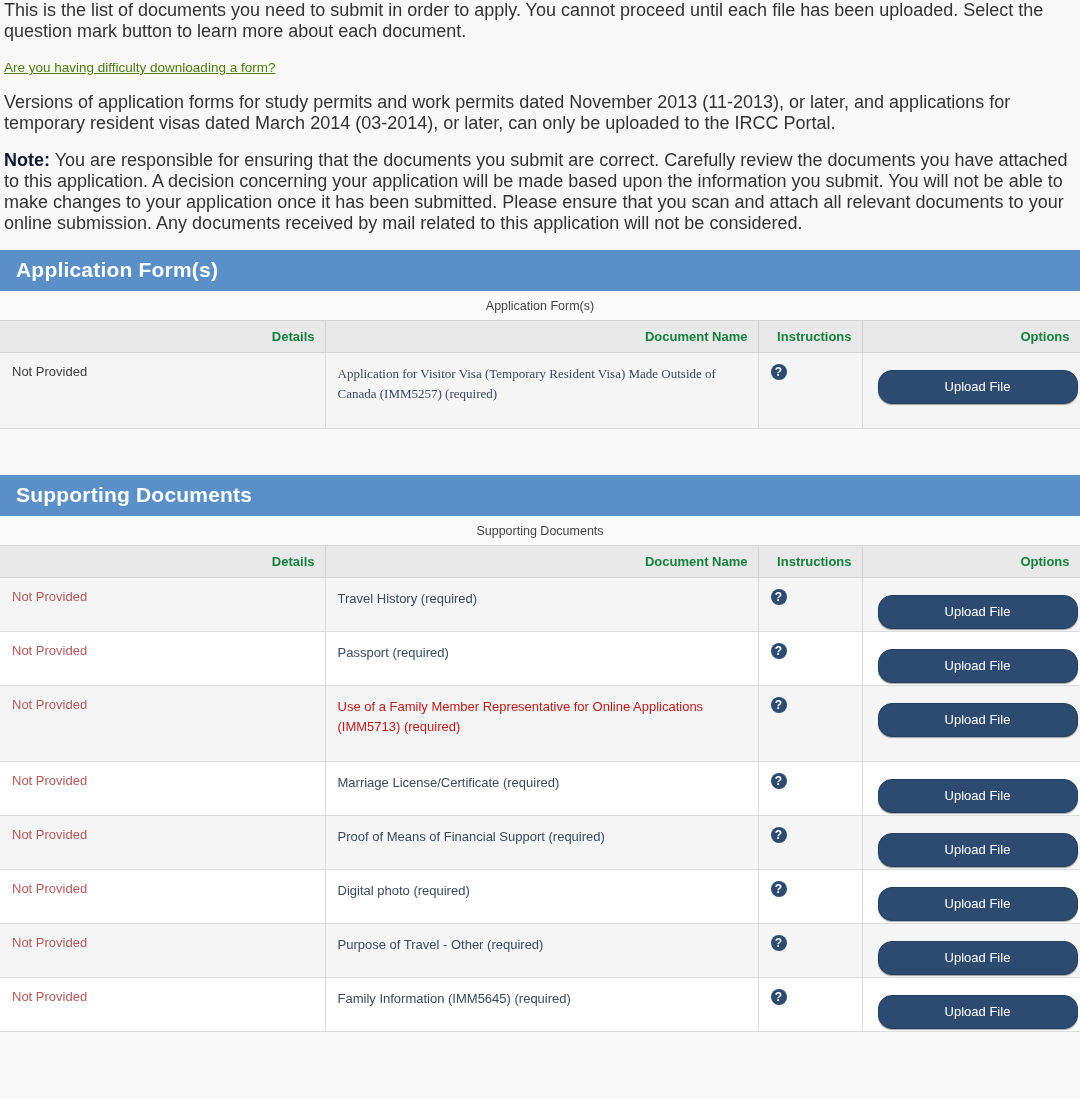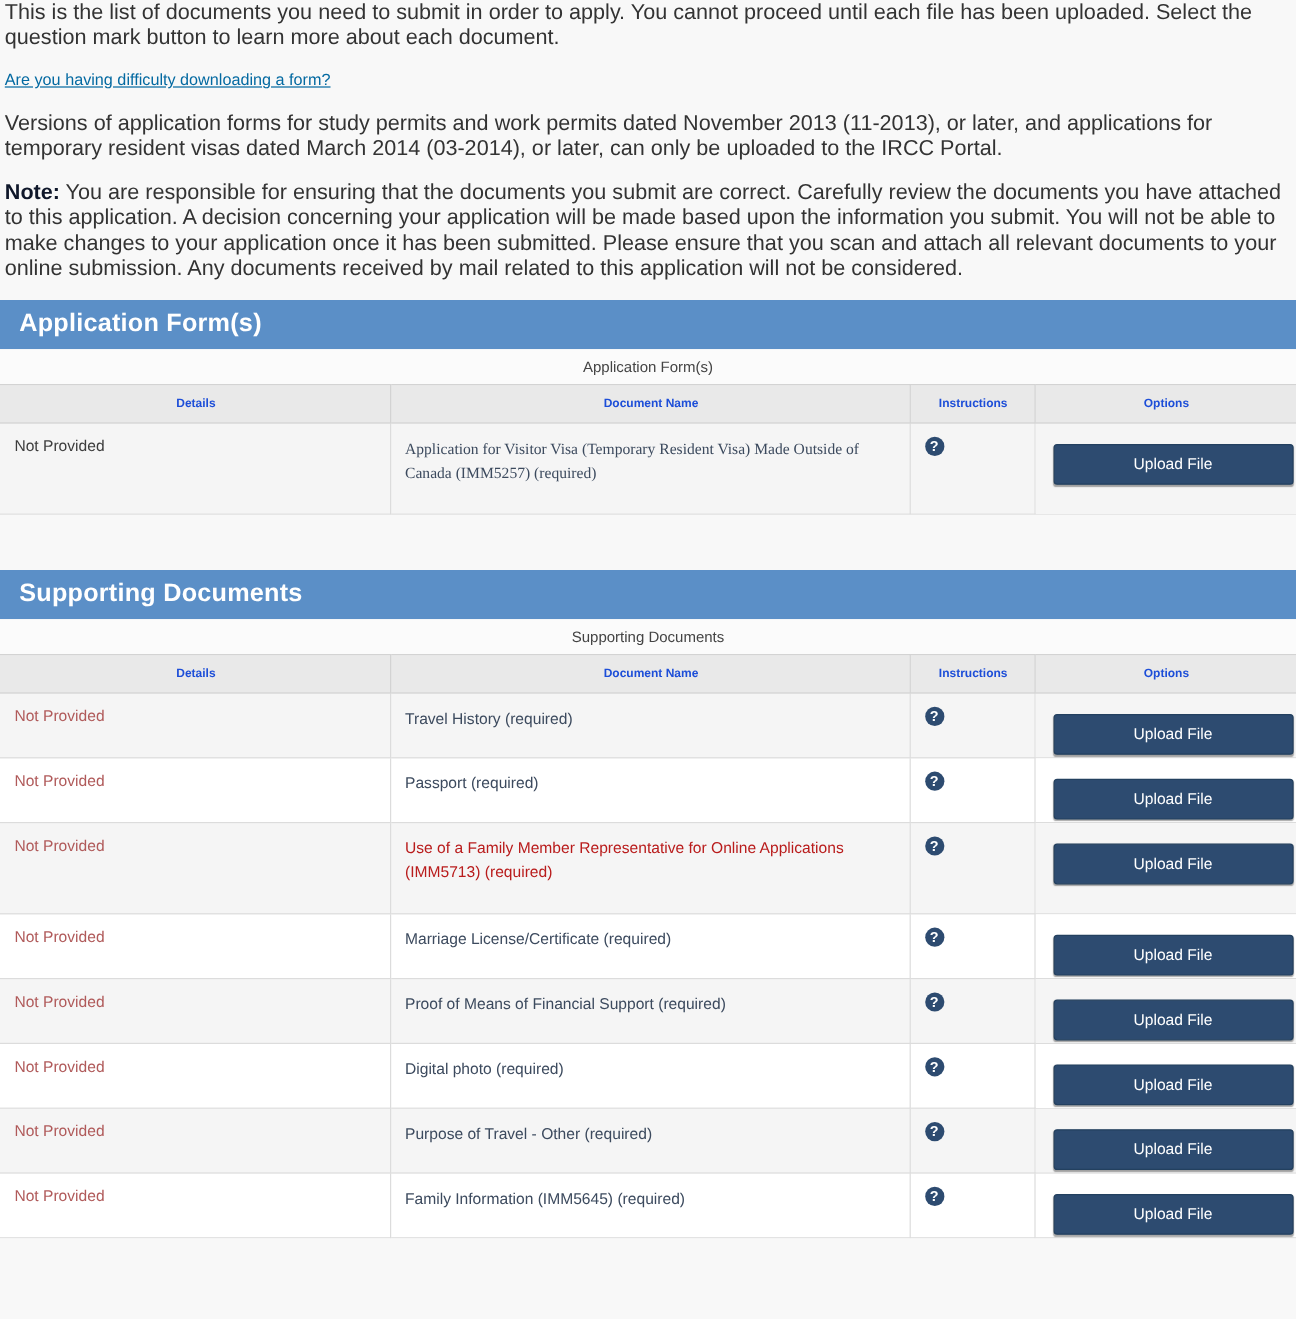--- a/index.html
+++ b/index.html
@@ -24,21 +24,21 @@
   p.body-text {
     font-size: 18px;
     line-height: 21px;
     margin: 0 0 16px 4px;
     padding-right: 6px;
     color: #333333;
   }
   p.body-text b { font-weight: bold; color: #0f172a; }
 
   a.plain-link {
-    color: #0369a1;
+    color: #4d7c0f;
     text-decoration: underline;
     font-size: 13.5px;
     cursor: pointer;
   }
   .link-row { margin: 0 0 16px 4px; }
 
   
   .section-banner {
     background: #5b8fc7;
     color: #ffffff;
@@ -67,24 +67,24 @@
   table.doc-table col.c-details      { width: 325px; }
   table.doc-table col.c-docname      { width: 433px; }
   table.doc-table col.c-instructions { width: 104px; }
   table.doc-table col.c-options      { width: 218px; }
 
   table.doc-table th {
     background: #e9e9e9;
     border: 1px solid #d3d3d3;
     border-left: none;
     border-right: 1px solid #d3d3d3;
-    text-align: center;
-    font-size: 10px;
-    font-weight: bold;
-    color: #1d4ed8;
+    text-align: right;
+    font-size: 13px;
+    font-weight: bold;
+    color: #15803d;
     padding: 8px 10px 8px 12px;
     height: 32px;
   }
   table.doc-table td {
     border: 1px solid #dcdcdc;
     border-left: none;
     vertical-align: top;
     font-size: 13px;
     padding: 11px 10px 11px 12px;
     height: 54px;
@@ -122,21 +122,21 @@
   }
 
   
   .upload-btn {
     position: absolute;
     left: 15px;
     width: 200px;
     height: 34px;
     background: #2d4b70;
     border: 1px solid #23405f;
-    border-radius: 3px;
+    border-radius: 14px;
     color: #ffffff;
     font-size: 13px;
     font-family: "Liberation Sans", sans-serif;
     cursor: pointer;
     box-shadow: 0 1px 1px rgba(0,0,0,.35);
     text-align: center;
     line-height: 32px;
     padding: 0;
   }
 

